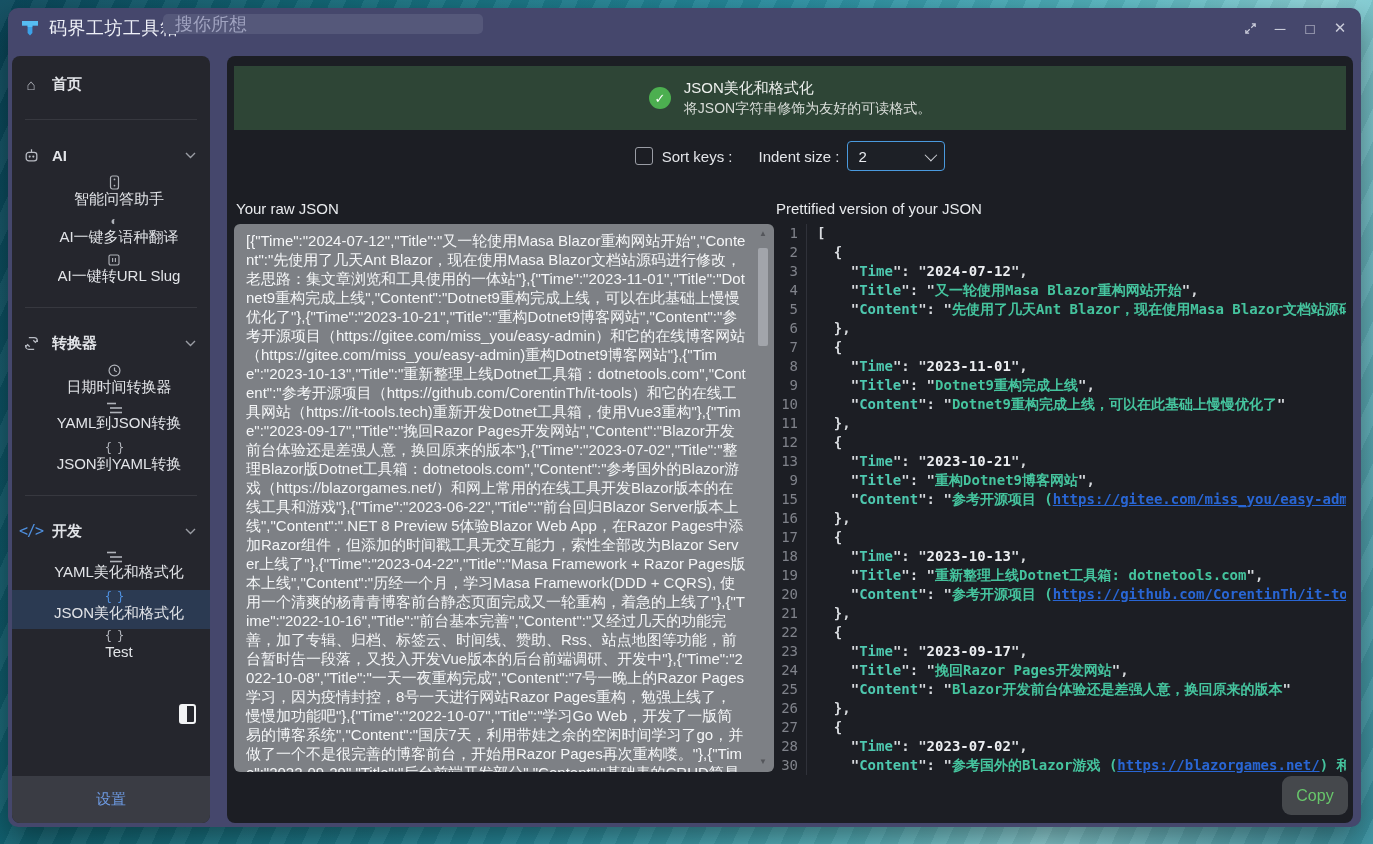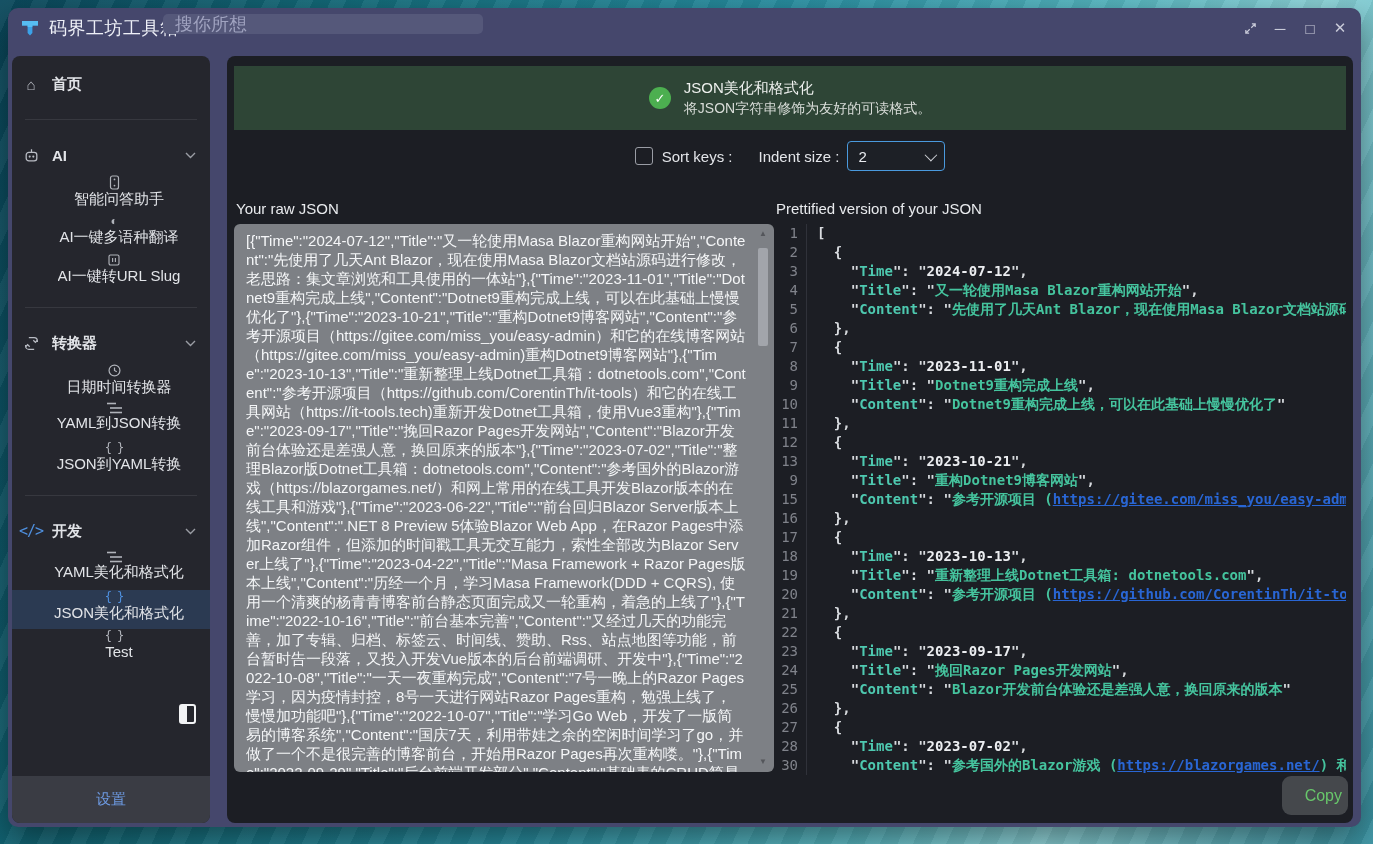--- a/index.html
+++ b/index.html
@@ -85,21 +85,21 @@
   .ln{width:24px;flex:none;text-align:right;color:#80838b;padding-right:8px;
     border-right:1px solid #30323a;margin-right:10px;}
   .cd{white-space:pre;overflow:hidden;flex:1;min-width:0;}
   .c-p{color:#d8dbdf;font-weight:600;}
   .c-k{color:#4ec9b0;font-weight:600;}
   .c-d{color:#eceef1;font-weight:700;}
   .c-s{color:#45c49e;font-weight:600;}
   .c-u{color:#2966d4;font-weight:600;text-decoration:underline;}
   .copy-btn{position:absolute;right:5px;bottom:8px;width:66px;height:39px;border:none;
     background:rgba(72,75,80,.93);border-radius:9px;color:#68c76b;font-size:16px;
-    font-family:"Liberation Sans",sans-serif;text-align:right;}
+    font-family:"Liberation Sans",sans-serif;}
 </style>
 </head>
 <body>
 
 <div class="wallpaper"></div>
 
 <div class="window">
 
   <div class="titlebar">
     <span class="logo">

